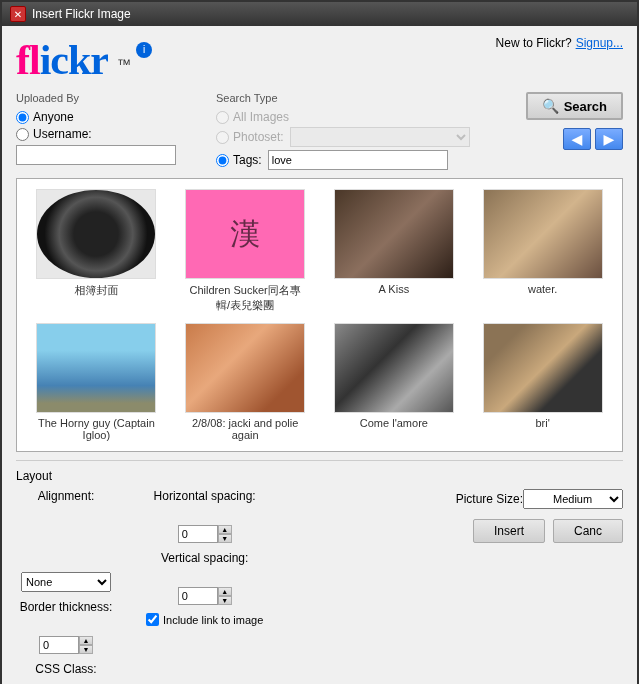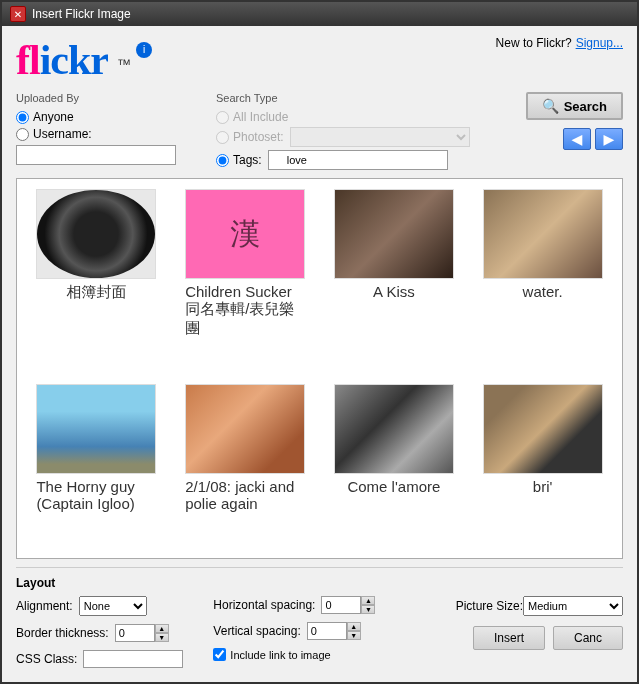--- a/index.html
+++ b/index.html
@@ -145,21 +145,21 @@
       display: flex;
       align-items: center;
       gap: 6px;
     }
     .tags-input {
       width: 180px;
       height: 20px;
       border: 1px solid #999;
       background: white;
       font-size: 11px;
-      padding: 1px 18px;
+      padding: 1px 3px;
     }
     .photoset-select {
       width: 180px;
       height: 20px;
       font-size: 11px;
     }
     .search-btn-area {
       display: flex;
       flex-direction: column;
       align-items: flex-end;
@@ -216,52 +216,55 @@
       width: 120px;
       height: 90px;
       border: 1px solid #ddd;
       overflow: hidden;
       display: flex;
       align-items: center;
       justify-content: center;
       background: #e8e8e8;
     }
     .image-caption {
-      font-size: 15px;
+      font-size: 11px;
+      text-align: center;
       color: #333;
       max-width: 120px;
       word-wrap: break-word;
     }
     .layout-section {
       background: #f0f0f0;
       border-top: 1px solid #ccc;
       padding: 8px 0 0 0;
     }
     .layout-label {
       font-size: 12px;
-      font-weight: bold;
+      font-weight: normal;
       margin-bottom: 6px;
     }
     .layout-row {
       display: flex;
       align-items: center;
-      gap: 6px;
+      gap: 22px;
       margin-bottom: 4px;
+      flex-direction: column;
     }
     .layout-input {
       width: 40px;
       height: 18px;
       border: 1px solid #999;
       font-size: 11px;
       padding: 1px 3px;
     }
     .layout-select {
-      width: 68px;
+      width: 90px;
       height: 20px;
       font-size: 11px;
+      margin-top: 47px;
     }
     .spinner-group {
       display: flex;
       flex-direction: column;
     }
     .spinner-btn {
       width: 14px;
       height: 9px;
       background: linear-gradient(to bottom, #e8e8e8, #d0d0d0);
       border: 1px solid #aaa;
@@ -279,20 +282,21 @@
     .picture-size-area {
       display: flex;
       align-items: center;
       gap: 0;
       justify-content: flex-end;
     }
     .picture-size-select {
       width: 100px;
       height: 20px;
       font-size: 11px;
+      padding-left: 25px;
     }
     .bottom-buttons {
       display: flex;
       justify-content: flex-end;
       gap: 8px;
       margin-top: 6px;
     }
     .bottom-btn {
       padding: 4px 20px;
       background: linear-gradient(to bottom, #e8e8e8, #d0d0d0);
@@ -416,21 +420,21 @@
           </label>
         </div>
         <input type="text" class="username-input" value="" style="">
       </div>
 
       <div class="search-type">
         <div class="section-label">Search Type</div>
         <div class="search-type-options">
           <label class="radio-item disabled-radio" style="color:#aaa;">
             <input type="radio" name="search_type" disabled="" style="">
-            <span style="color:#aaa;">All Include</span>
+            <span style="color:#aaa;">All Images</span>
           </label>
           <div class="search-row-inline">
             <label class="radio-item" style="color:#aaa;">
               <input type="radio" name="search_type" disabled="" style="">
               <span style="color:#aaa;">Photoset:</span>
             </label>
             <select class="photoset-select disabled-select" disabled="" style="width:180px;">
               <option></option>
             </select>
           </div>
@@ -486,21 +490,21 @@
       <div class="image-cell">
         <div class="image-thumb">
           <div class="thumb-blue-sky"></div>
         </div>
         <div class="image-caption">The Horny guy (Captain Igloo)</div>
       </div>
       <div class="image-cell">
         <div class="image-thumb">
           <div class="thumb-warm"></div>
         </div>
-        <div class="image-caption">2/1/08: jacki and polie again</div>
+        <div class="image-caption">2/8/08: jacki and polie again</div>
       </div>
       <div class="image-cell">
         <div class="image-thumb">
           <div class="thumb-bw"></div>
         </div>
         <div class="image-caption">Come l'amore</div>
       </div>
       <div class="image-cell">
         <div class="image-thumb">
           <div class="thumb-puppy"></div>

